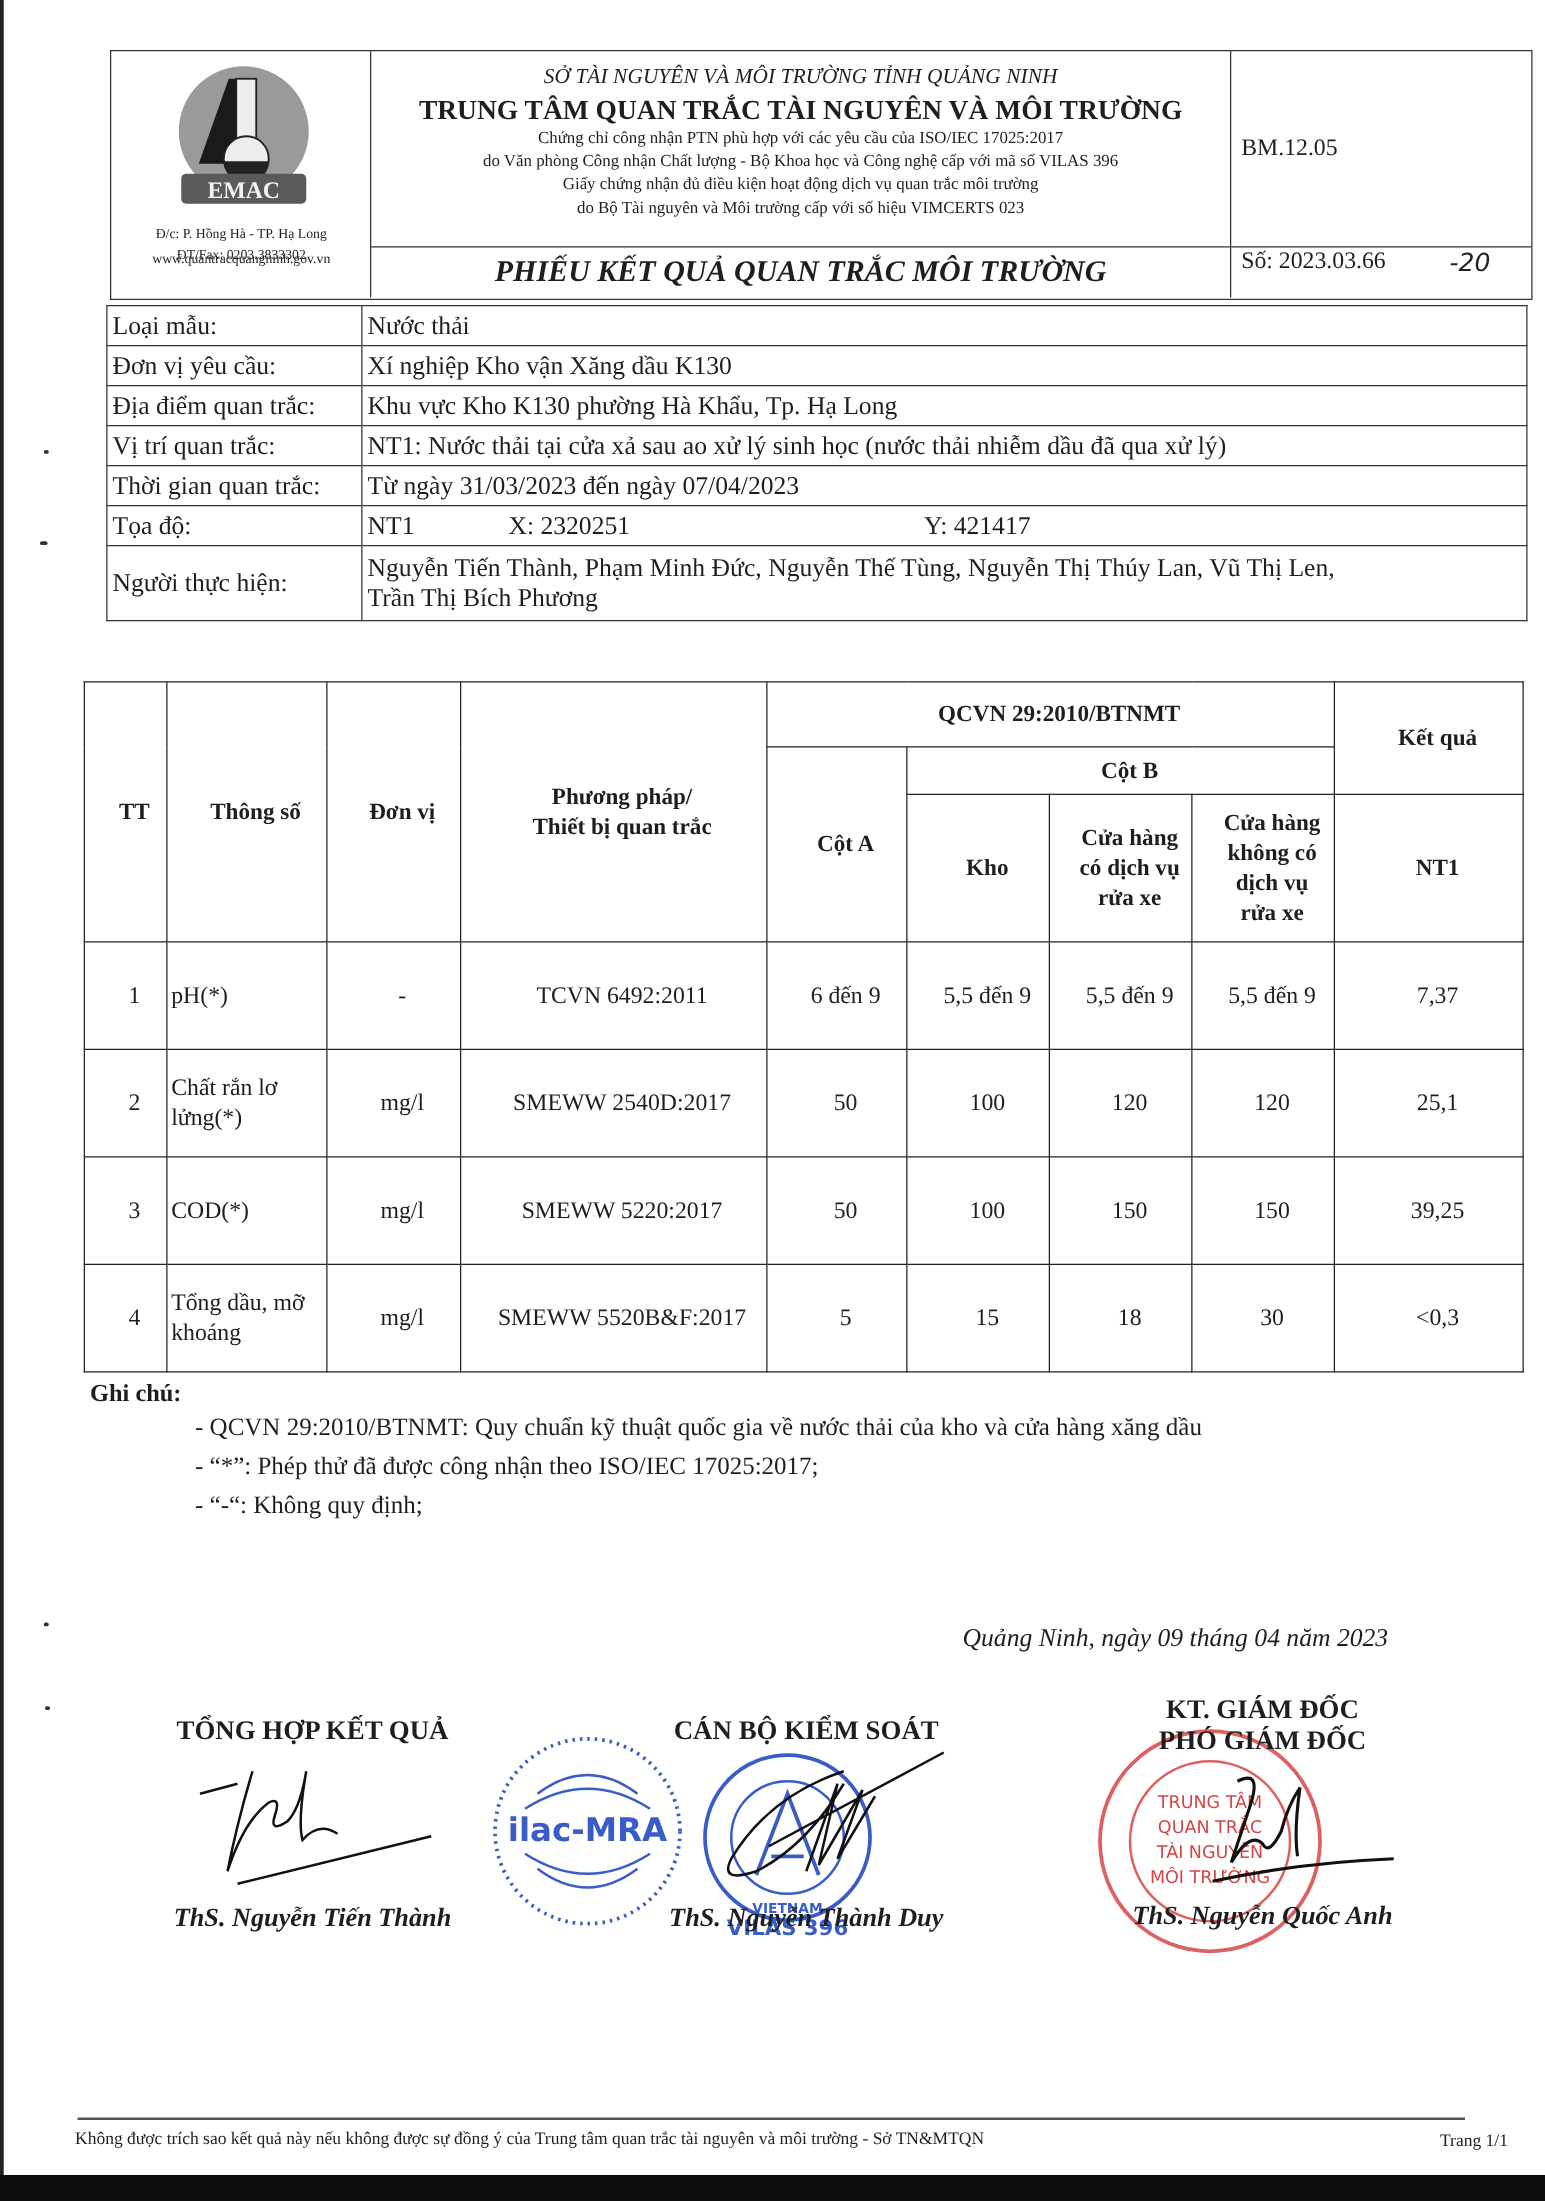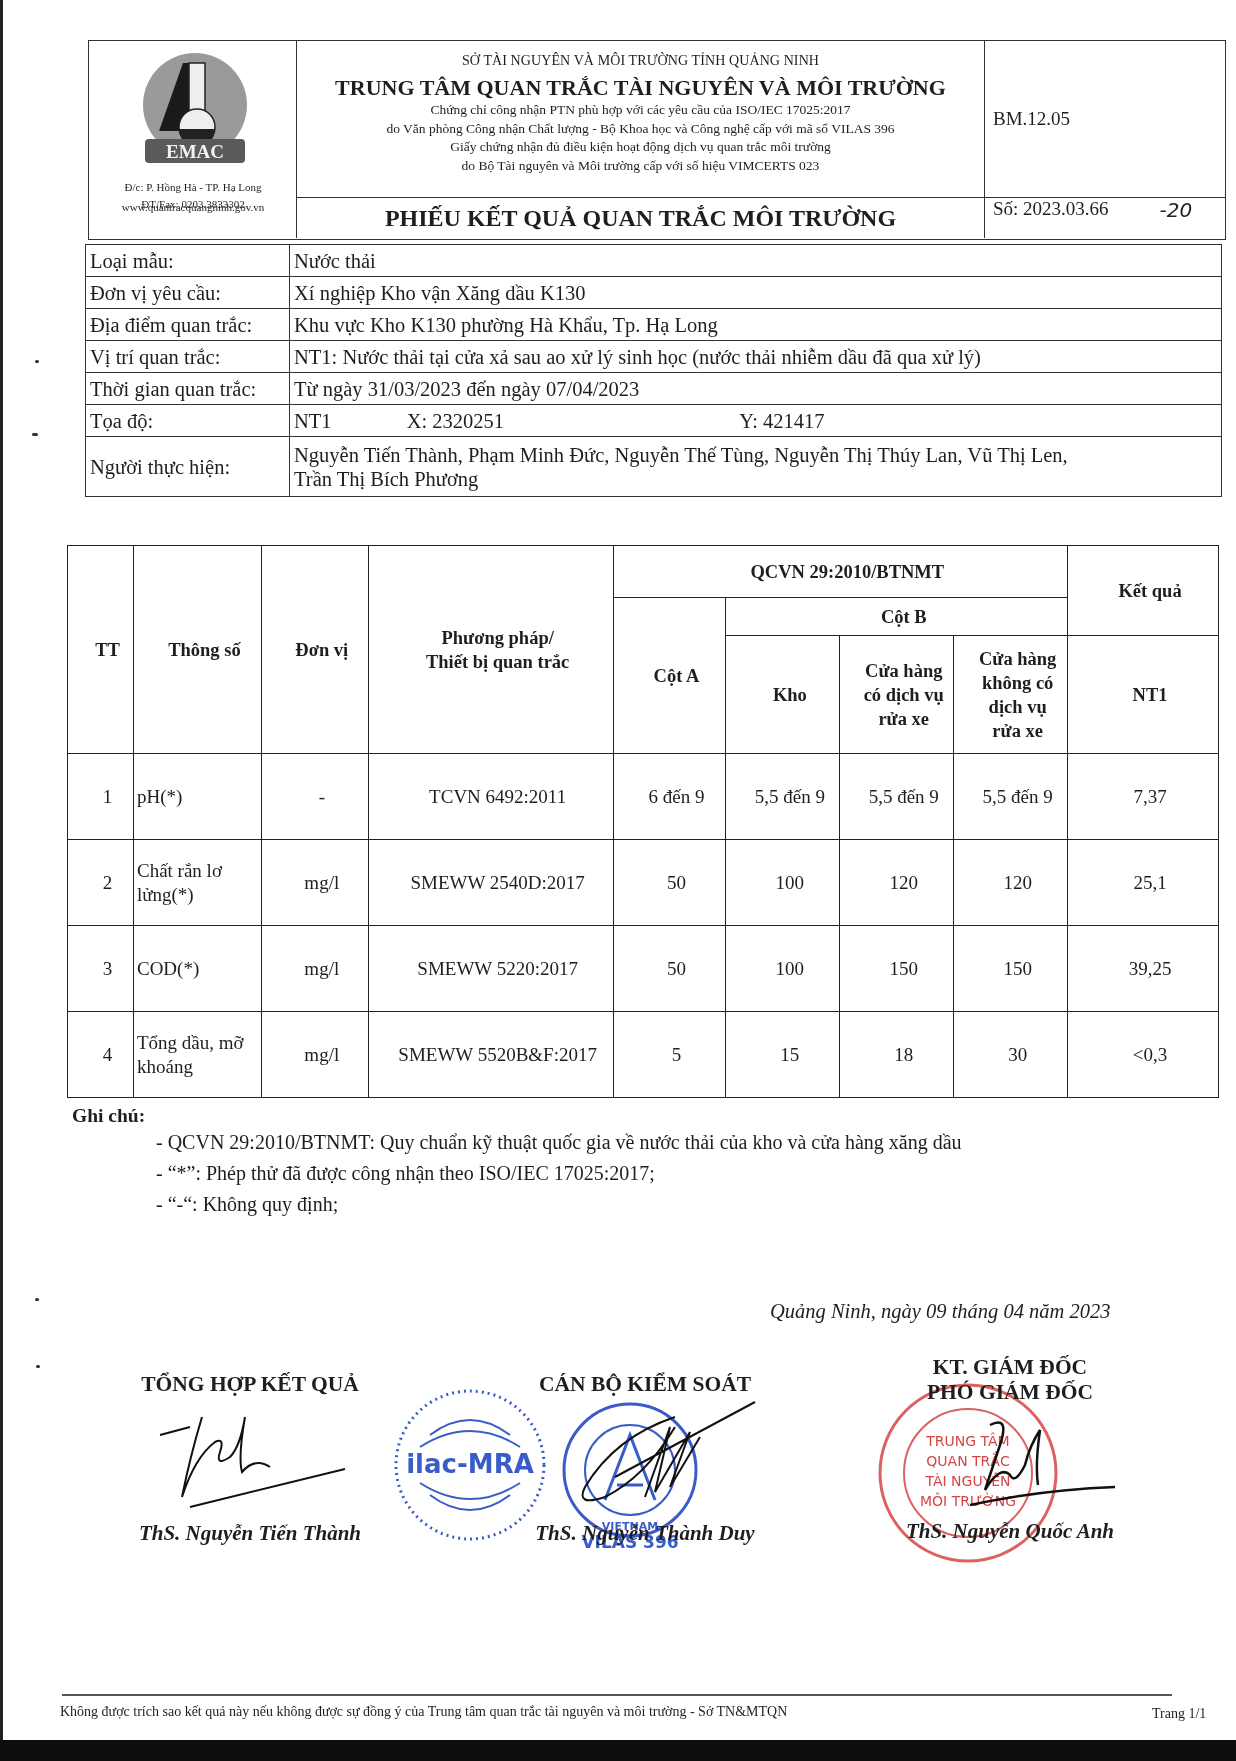--- a/index.html
+++ b/index.html
@@ -12,24 +12,24 @@
 
   
   .header { position: absolute; left: 88px; top: 40px; width: 1138px; height: 200px; border: 1.5px solid #333; }
   .h-logo { position: absolute; left: 0; top: 0; width: 208px; height: 197px; border-right: 1.5px solid #333; }
   .h-center { position: absolute; left: 208px; top: 0; width: 688px; height: 197px; border-right: 1.5px solid #333; }
   .h-center .top { height: 157px; border-bottom: 1.5px solid #333; text-align: center; padding-top: 6px; }
   .h-center .bot { height: 40px; text-align: center; }
   .h-right { position: absolute; left: 896px; top: 0; width: 240px; height: 197px; }
   .h-right .top { height: 157px; border-bottom: 1.5px solid #333; display: flex; align-items: center; padding-left: 8px; font-size: 19px; }
   .h-right .bot { height: 40px; display: flex; align-items: flex-start; padding-left: 8px; font-size: 19px; gap: 47px; }
-  .t1 { font-size: 14px; letter-spacing: 0.1px; line-height: 27px; }
+  .t1 { font-size: 17px; letter-spacing: 0.1px; line-height: 27px; font-style: italic; }
   .t2 { font-size: 22px; font-weight: bold; line-height: 27px; }
   .t3 { font-size: 13.5px; line-height: 18.5px; }
-  .title { font-size: 24px; font-weight: bold; line-height: 40px; }
+  .title { font-size: 24px; font-weight: bold; line-height: 40px; font-style: italic; }
   .handwrite { font-family: "DejaVu Sans", sans-serif; font-style: italic; font-size: 20px; margin-left: 4px; color: #222; }
 
   .logo-svg { position: absolute; left: 42px; top: 8px; width: 128px; height: 120px; }
   .addr { position: absolute; left: 0; width: 208px; text-align: center; font-size: 11px; line-height: 17px; }
 
   
   .info { position: absolute; left: 85px; top: 244px; width: 1137px; border-collapse: collapse; }
   .info td { border: 1.5px solid #333; font-size: 20.5px; padding: 2px 4px; line-height: 24px; vertical-align: middle; }
   .info td.lbl { width: 204px; }
   .info tr.row { height: 32px; }

